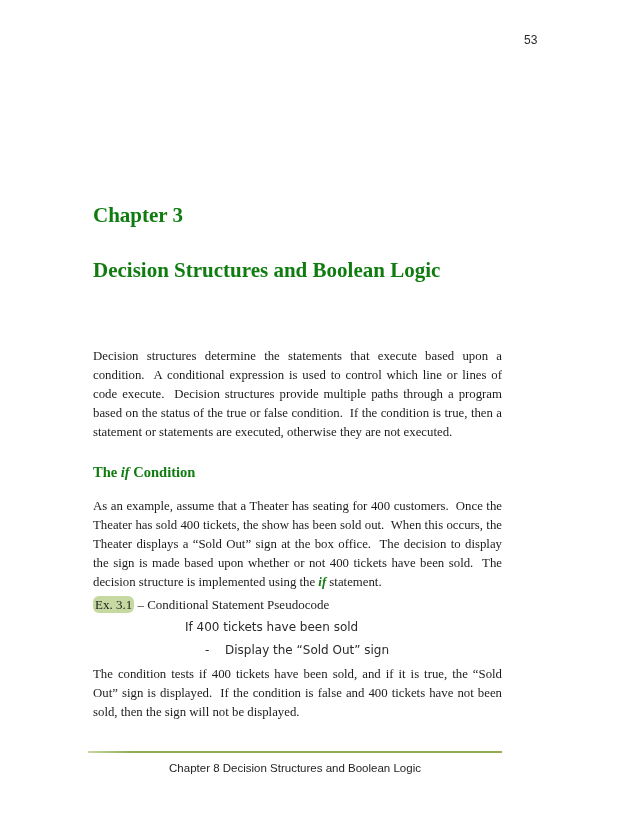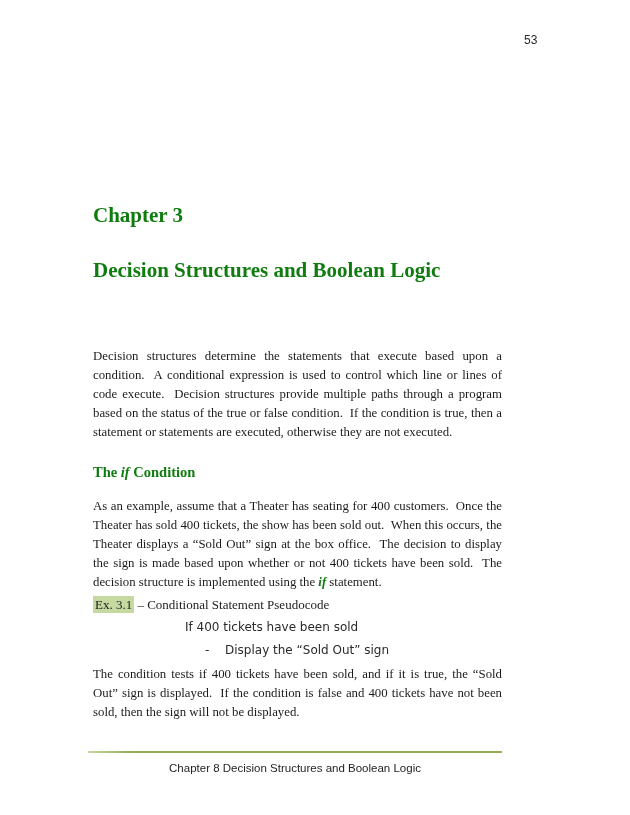--- a/index.html
+++ b/index.html
@@ -66,20 +66,21 @@
     position: absolute;
     left: 93px;
     top: 597px;
     font-size: 13px;
     color: #1c1c1c;
     white-space: pre;
   }
   .ex-label {
     background: var(--highlight-green);
     padding: 1px 2px;
+    border-radius: 6px;
   }
   .code {
     position: absolute;
     font-family: "DejaVu Sans", sans-serif;
     font-size: 12px;
     color: #2a2a2a;
     white-space: pre;
   }
   .code-1 { left: 185px; top: 620px; }
   .code-2 { left: 205px; top: 643px; }

